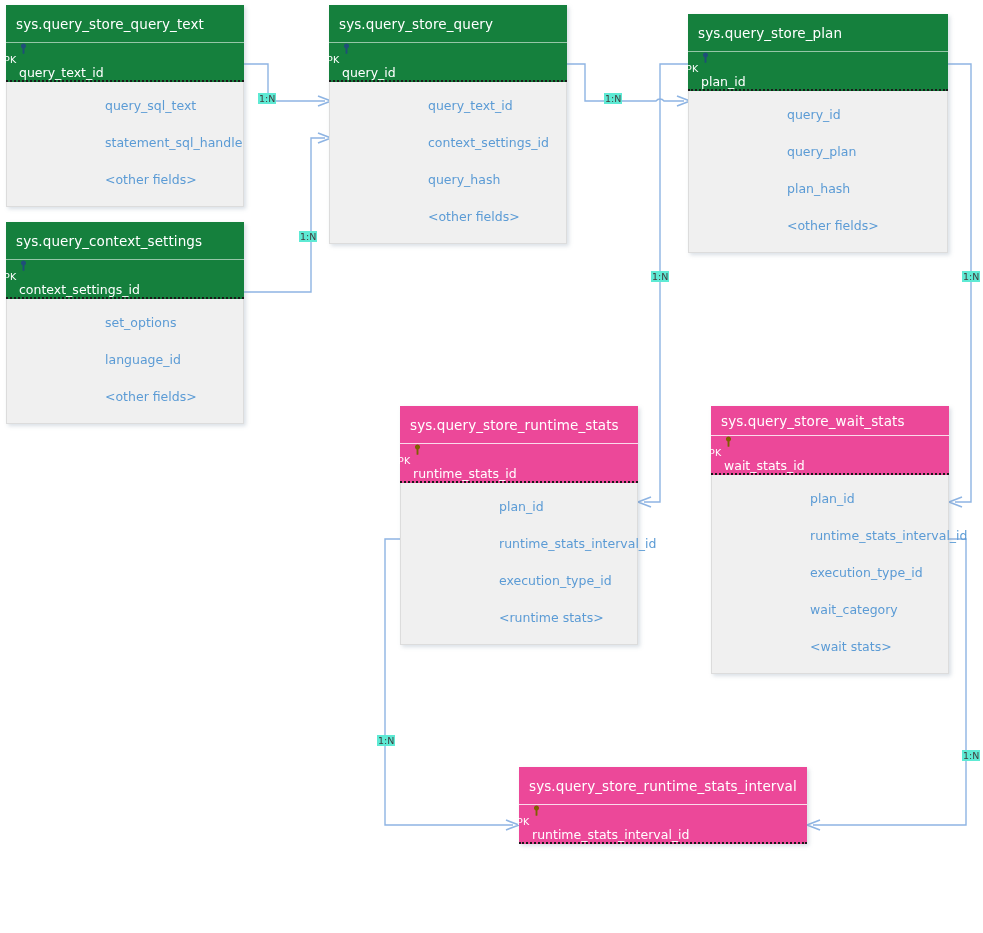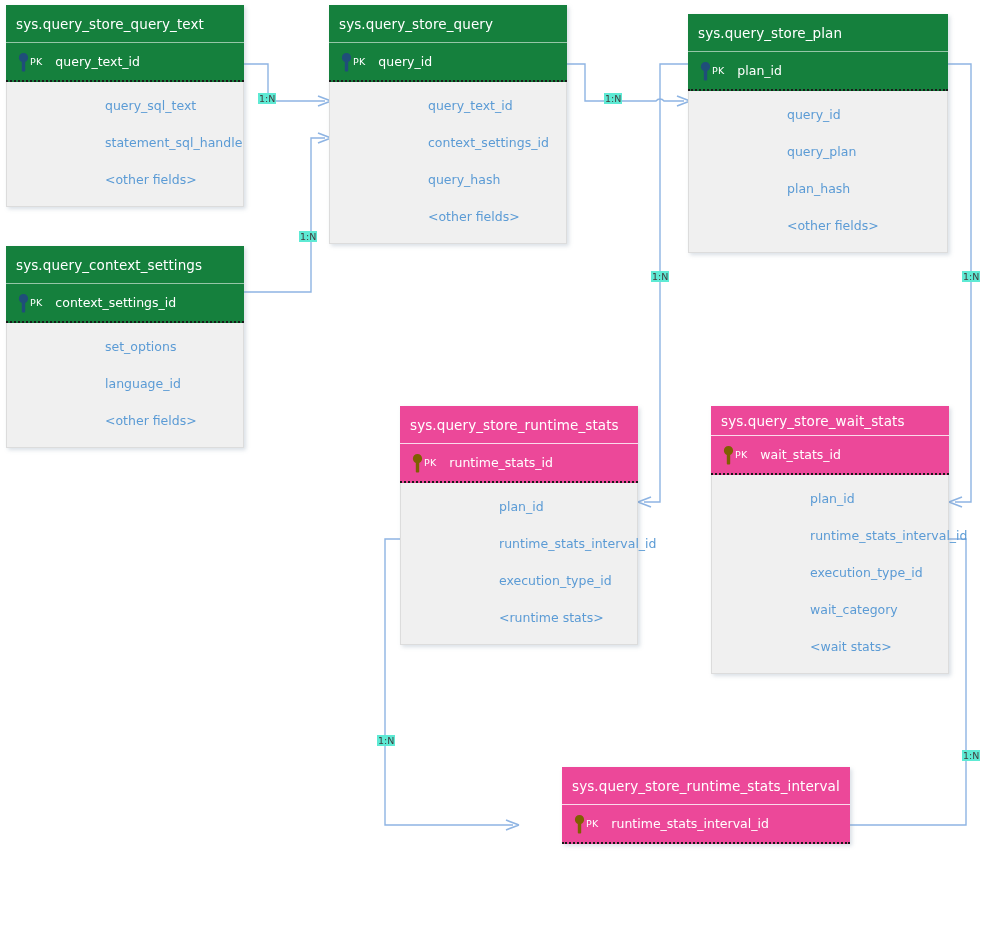--- a/index.html
+++ b/index.html
@@ -5,22 +5,22 @@
   html,body{margin:0;padding:0;background:#ffffff;}
   body{width:983px;height:933px;position:relative;overflow:hidden;
        font-family:"DejaVu Sans","Liberation Sans",sans-serif;}
   #canvas{position:absolute;left:0;top:0;width:983px;height:933px;}
   #edge-layer{position:absolute;left:0;top:0;width:983px;height:933px;pointer-events:none;}
   .entity{position:absolute;box-sizing:border-box;
           box-shadow:2px 2px 4px rgba(130,150,170,.30);}
   .entity .title{box-sizing:border-box;width:100%;color:#ffffff;
           font-size:13.5px;letter-spacing:.1px;display:flex;align-items:center;
           padding-left:10px;border-bottom:1px solid rgba(255,255,255,.55);}
-  .entity .pkrow{box-sizing:border-box;width:100%;display:flex;align-items:center;
-          position:relative;border-bottom:2px dotted #1a1a1a;}
+  .entity .pkrow{box-sizing:border-box;width:100%;display:flex;
+          position:relative;border-bottom:2px dotted #1a1a1a;flex-direction:column;}
   .entity .pkrow .keyicon{width:17px;margin-left:9px;display:block;}
   .entity .pkrow .pktag{font-size:9.5px;margin-left:-2px;letter-spacing:.2px;}
   .entity .pkrow .pkname{font-size:12.5px;margin-left:13px;}
   .entity .body{box-sizing:border-box;width:100%;background:#f0f0f0;
           border:1px solid #dcdcdc;border-top:none;padding-top:5px;padding-left:42px;}
   .entity .field{font-size:12.5px;color:#5b9bd5;padding-left:56px;
           line-height:37px;height:37px;white-space:nowrap;}
   .ent-blue .title,.ent-blue .pkrow{background:#15803d;}
   .ent-blue .pkrow .pktag,.ent-blue .pkrow .pkname{color:#ffffff;}
   .ent-blue .pkrow .keyicon path{fill:#1f4e79;}
@@ -131,21 +131,21 @@
       <span class="pktag">PK</span>
       <span class="pkname">plan_id</span>
     </div>
     <div class="body" style="padding-bottom: 8px;">
         <div class="field">query_id</div>
         <div class="field">query_plan</div>
         <div class="field">plan_hash</div>
         <div class="field">&lt;other fields&gt;</div>
       </div>
   </div>
-    <div class="entity ent-blue" style="left: 6px; top: 246px; width: 238px;">
+    <div class="entity ent-blue" style="left: 6px; top: 222px; width: 238px;">
     <div class="title" style="height: 38px;">sys.query_context_settings</div>
     <div class="pkrow" style="height: 39px;">
       <svg class="keyicon" viewBox="0 0 17 20">
         <path d="M8.5,1 C5.9,1 3.9,3 3.9,5.6 C3.9,7.6 5.1,9.3 6.8,10 L6.8,18.6
                  C6.8,19.2 7.3,19.6 7.9,19.6 L9.1,19.6 C9.7,19.6 10.2,19.2 10.2,18.6
                  L10.2,10 C11.9,9.3 13.1,7.6 13.1,5.6 C13.1,3 11.1,1 8.5,1 Z"></path>
       </svg>
       <span class="pktag">PK</span>
       <span class="pkname">context_settings_id</span>
     </div>
@@ -185,21 +185,21 @@
       <span class="pkname">wait_stats_id</span>
     </div>
     <div class="body" style="padding-bottom: 8px;">
         <div class="field">plan_id</div>
         <div class="field">runtime_stats_interval_id</div>
         <div class="field">execution_type_id</div>
         <div class="field">wait_category</div>
         <div class="field">&lt;wait stats&gt;</div>
       </div>
   </div>
-    <div class="entity ent-orange" style="left: 519px; top: 767px; width: 288px; margin-left: 43px;">
+    <div class="entity ent-orange" style="left: 519px; top: 767px; width: 288px;">
     <div class="title" style="height: 38px;">sys.query_store_runtime_stats_interval</div>
     <div class="pkrow" style="height: 39px;">
       <svg class="keyicon" viewBox="0 0 17 20">
         <path d="M8.5,1 C5.9,1 3.9,3 3.9,5.6 C3.9,7.6 5.1,9.3 6.8,10 L6.8,18.6
                  C6.8,19.2 7.3,19.6 7.9,19.6 L9.1,19.6 C9.7,19.6 10.2,19.2 10.2,18.6
                  L10.2,10 C11.9,9.3 13.1,7.6 13.1,5.6 C13.1,3 11.1,1 8.5,1 Z"></path>
       </svg>
       <span class="pktag">PK</span>
       <span class="pkname">runtime_stats_interval_id</span>
     </div>

